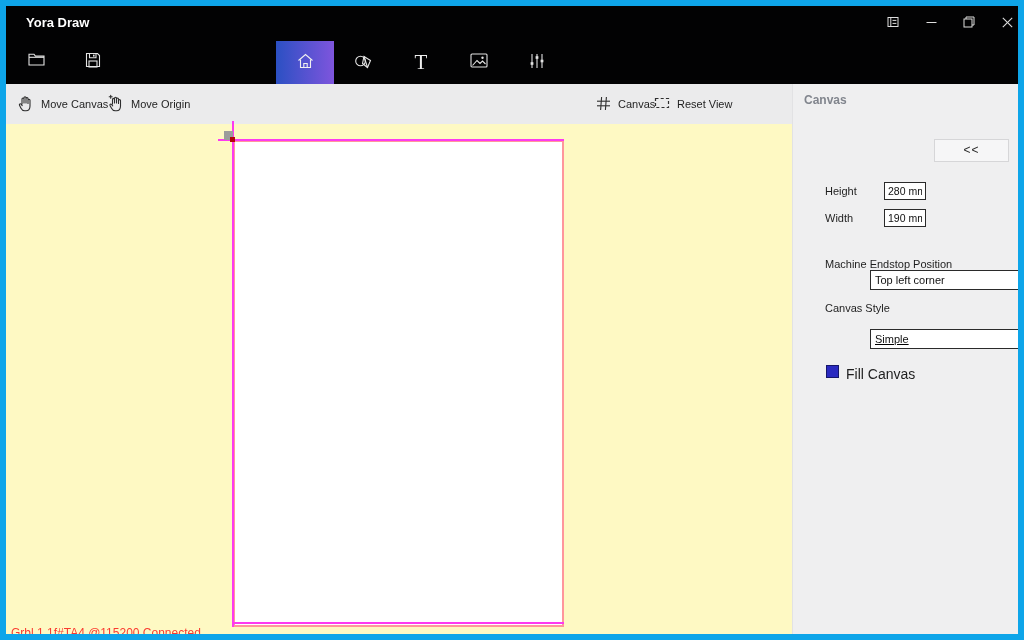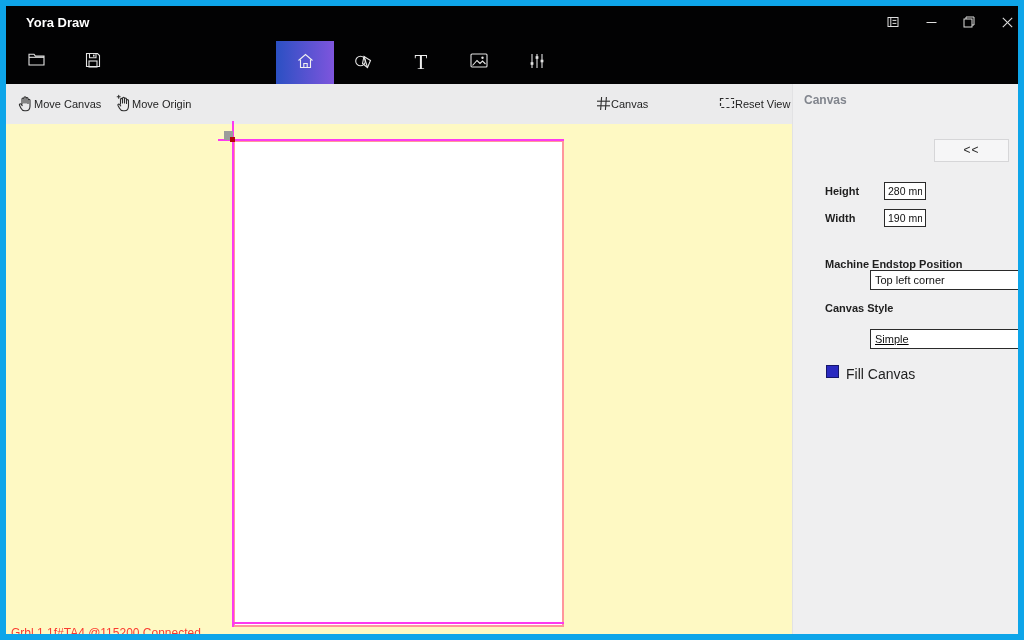--- a/index.html
+++ b/index.html
@@ -18,28 +18,28 @@
   #toolbar { position:absolute; left:0; top:33px; width:1022px; height:45px; background:#020203; }
   .file-btn { position:absolute; top:0; width:40px; height:45px; display:flex; align-items:center; justify-content:center; cursor:pointer; }
   #open-btn { left:10px; } #save-btn { left:67px; }
   .tab { position:absolute; top:2px; width:58px; height:43px; display:flex; align-items:center; justify-content:center; cursor:pointer; }
   #tab-home { left:270px; }
   #tab-design { left:328px; } #tab-text { left:386px; } #tab-image { left:444px; } #tab-settings { left:502px; }
   .tab.active { background:linear-gradient(90deg,#2b50c3,#7e55dd); }
   #text-glyph { font-family:"Liberation Serif",serif; font-size:21px; color:#ededed; line-height:1; }
   
   #actionbar { position:absolute; left:0; top:78px; width:786px; height:40px; background:#ebebec; }
-  .action-item { position:absolute; top:0; height:40px; display:flex; align-items:center; gap:0; cursor:pointer; color:#1f1f1f; font-size:11px; }
-  #act-move-canvas { left:10px; } #act-move-origin { left:108px;justify-content:space-between; }
-  #act-canvas { left:590px; } #act-reset { left:713px; }
+  .action-item { position:absolute; top:0; height:40px; display:flex; align-items:center; gap:7px; cursor:pointer; color:#1f1f1f; font-size:11px; }
+  #act-move-canvas { left:10px; } #act-move-origin { left:100px;justify-content:space-between; }
+  #act-canvas { left:590px; } #act-reset { left:648px; }
   
   #sidebar { position:absolute; left:786px; top:78px; width:237px; height:561px; background:#efeff0; border-left:1px solid #e2e2e4; }
   #sidebar-title { position:absolute; left:11px; top:9px; font-size:12px; font-weight:bold; color:#81858d; }
   #collapse-btn { position:absolute; left:141px; top:55px; width:75px; height:23px; background:#f6f6f7; border:1px solid #d6d6d8; font-size:12px; color:#2b2b2b; text-align:center; line-height:21px; letter-spacing:1px; cursor:pointer; }
-  .fld-label { position:absolute; left:32px; font-size:11px; color:#1e1e1e;font-weight:bold; }
+  .fld-label { position:absolute; left:32px; font-size:11px; color:#1e1e1e; }
   .fld-input { position:absolute; left:91px; width:42px; height:17px; border:1px solid #2a2a2a; background:#ffffff; font-family:"Liberation Sans",sans-serif; font-size:10.5px; color:#111; padding:8px 3px; }
   #height-label { top:101px; } #height-input { top:98px; }
   #width-label { top:128px; } #width-input { top:125px; }
   #endstop-label { top:174px; }
   #style-label { top:218px; }
   .combo { position:absolute; left:32px; width:186px; height:20px; background:#ffffff; border:1px solid #2a2a2a; display:flex; align-items:center; cursor:pointer;margin-left:45px; }
   #endstop-combo { top:186px; } #style-combo { top:245px;text-decoration:underline; }
   .combo-value { flex:1; font-size:11px; color:#111; padding-left:4px; }
   .combo-arrow { width:16px; height:16px; margin:1px; background:#e4e4e6; border:1px solid #97979b; display:flex; align-items:center; justify-content:center; }
   .combo-arrow:after { content:""; width:0; height:0; border-left:3.5px solid transparent; border-right:3.5px solid transparent; border-top:4.5px solid #1a1a1a; }

